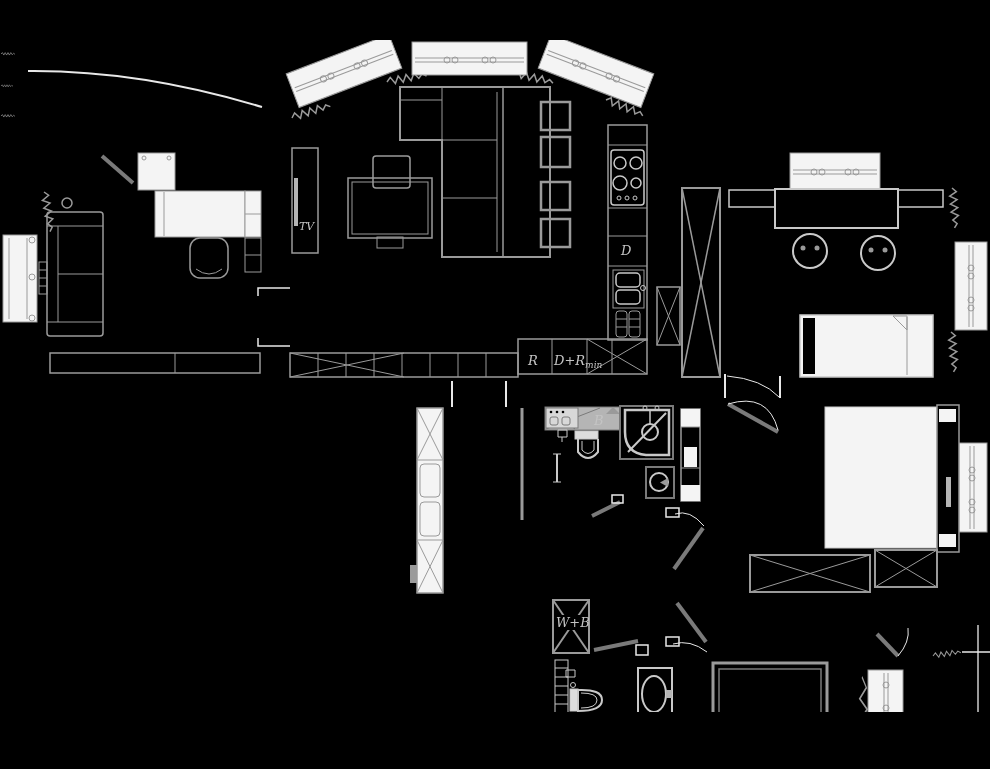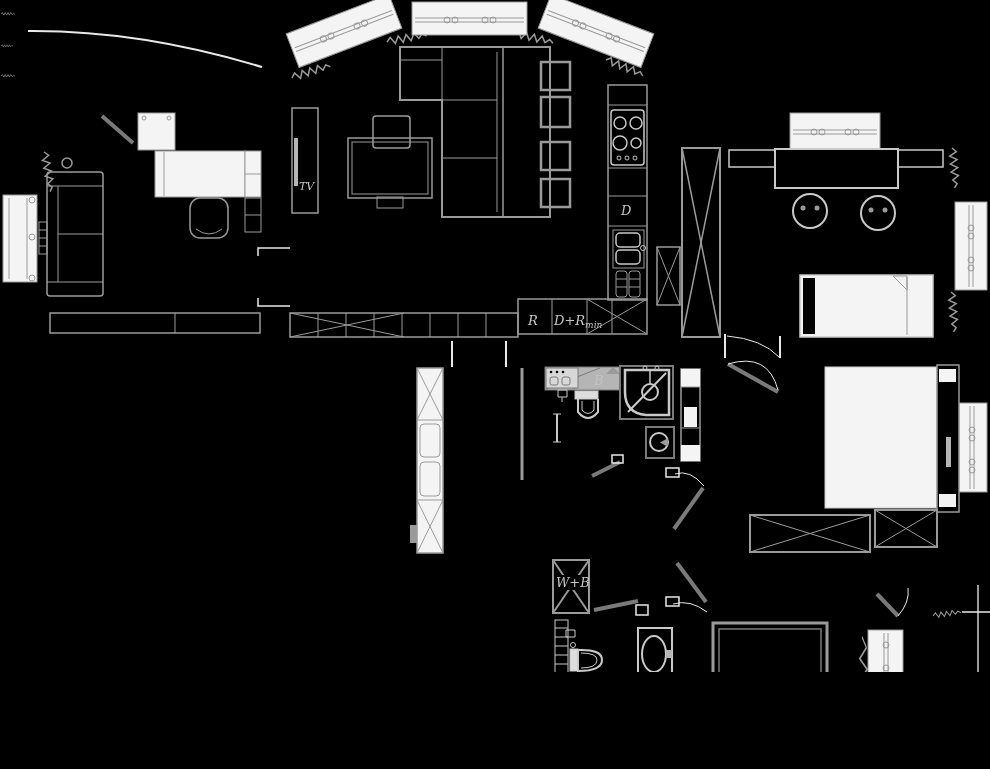--- a/index.html
+++ b/index.html
@@ -1,20 +1,20 @@
 <!DOCTYPE html>
 <html style="--c-bg: #000000; --c-wall: #e8e8e8; --c-furn: #9a9a9a; --c-fix: #c9c9c9; --c-paper: #f4f4f4; --c-label: #c4c4c4; --c-gray: #b5b5b5;"><head>
 <meta charset="utf-8">
 <style>
   :root{
     --c-bg:#000000; --c-wall:#e8e8e8; --c-furn:#9a9a9a; --c-fix:#c9c9c9;
     --c-paper:#f4f4f4; --c-label:#c4c4c4; --c-gray:#b5b5b5;
   }
   html,body{margin:0;padding:0;background:var(--c-bg);}
-  .stage{width:990px;height:672px;background:var(--c-bg);overflow:hidden;}
+  .stage{width:990px;height:672px;background:var(--c-bg);overflow:hidden;margin-top:40px;}
   svg{display:block;}
   .n{fill:none}
   .sW{stroke:var(--c-wall)} .sF{stroke:var(--c-furn)} .sX{stroke:var(--c-fix)} .sD{stroke:#7a7a7a}
   .w1{stroke-width:1} .w15{stroke-width:1.5} .w2{stroke-width:2} .w25{stroke-width:2.5} .w3{stroke-width:3} .w4{stroke-width:4}
   .fP{fill:var(--c-paper)} .fB{fill:#000} .fG{fill:var(--c-gray)} .fF{fill:var(--c-furn)}
   .lbl{font:italic 13px "DejaVu Serif", serif; fill:var(--c-label)}
   .lbl-s{font:italic 11px "DejaVu Serif", serif; fill:var(--c-label)}
 </style>
 </head>
 <body>

